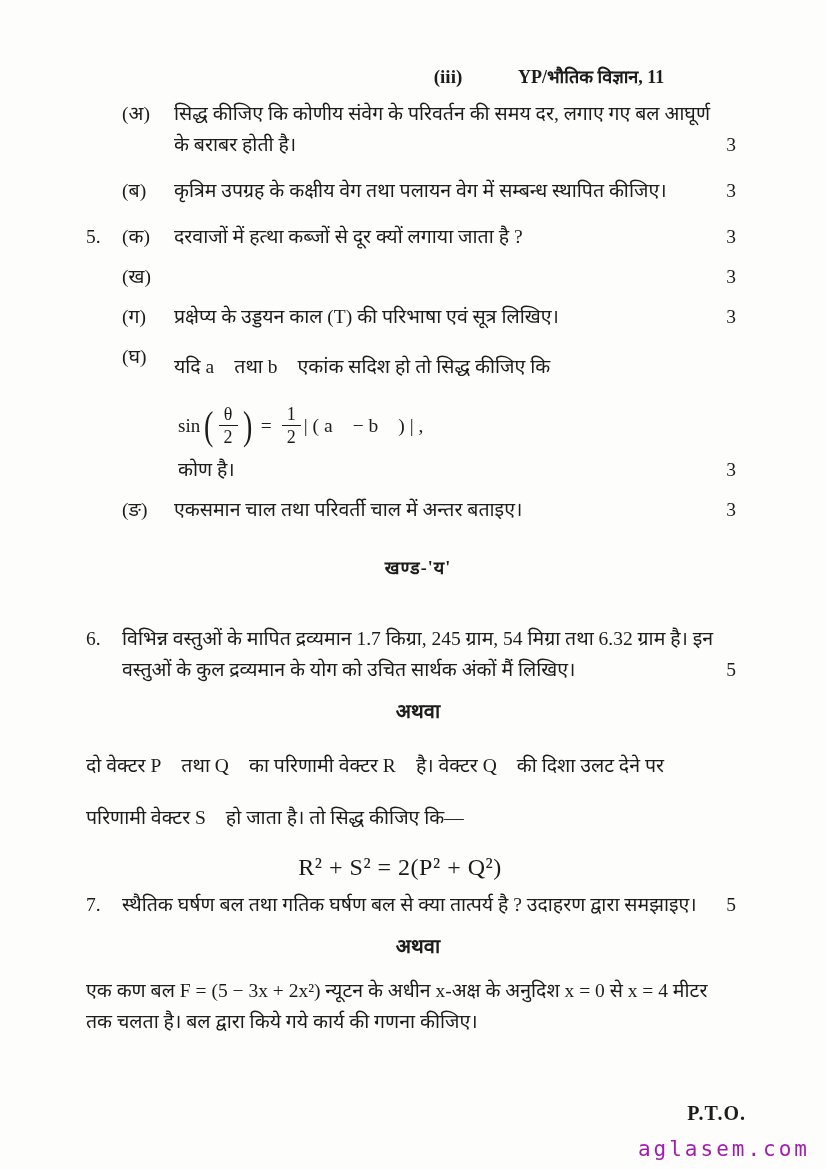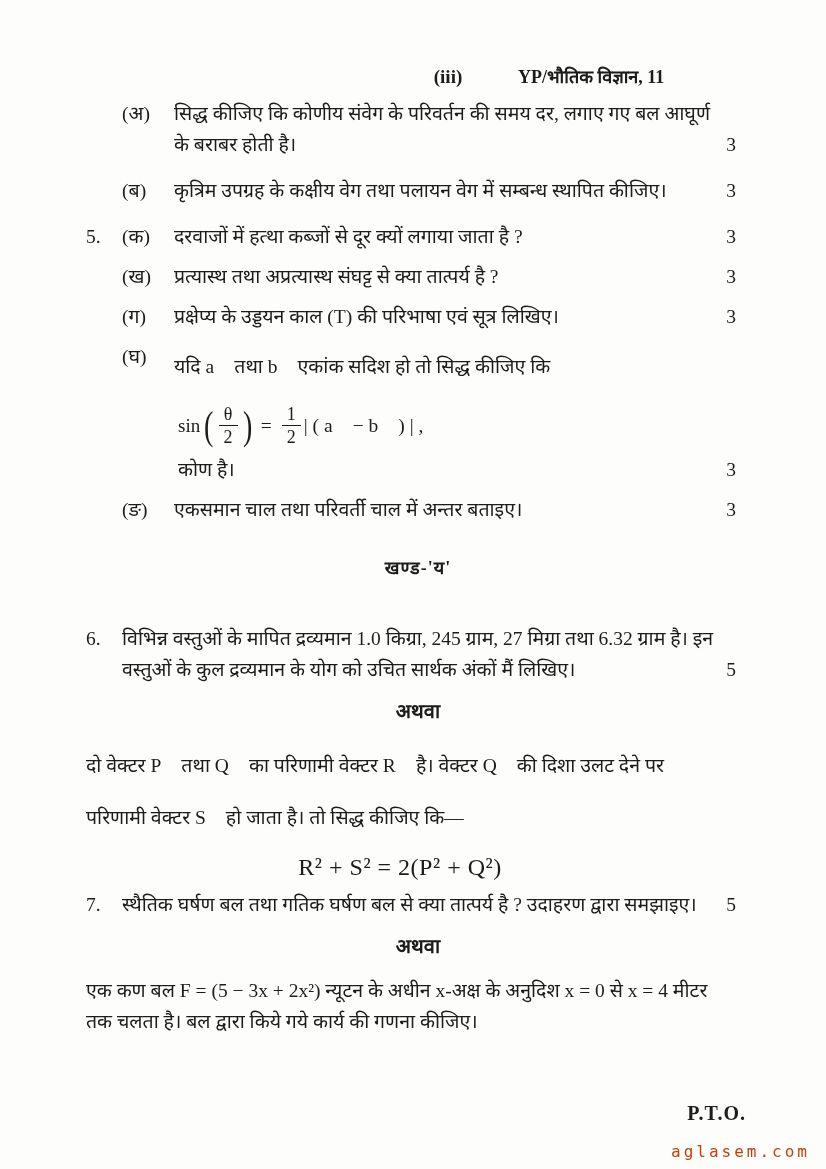--- a/index.html
+++ b/index.html
@@ -113,23 +113,23 @@
     bottom: 44px;
     font-weight: bold;
     font-size: 20px;
     letter-spacing: 1px;
   }
   .watermark {
     position: absolute;
     right: 16px;
     bottom: 8px;
     font-family: "DejaVu Sans Mono", "Liberation Mono", monospace;
-    font-size: 16px;
+    font-size: 21px;
     letter-spacing: 3px;
-    color: #c2410c;
+    color: #a21caf;
   }
 </style>
 </head>
 <body>
 
 <div class="page">
   <div class="content">
 
     <div class="hdr">
       <span class="hdr-spacer"></span>
@@ -154,21 +154,20 @@
     <div class="q-row tight">
       <span class="q-num">5.</span>
       <span class="q-label">(क)</span>
       <span class="q-body">दरवाजों में हत्था कब्जों से दूर क्यों लगाया जाता है ?</span>
       <span class="q-marks">3</span>
     </div>
 
     <div class="q-row tight">
       <span class="q-num"></span>
       <span class="q-label">(ख)</span>
-      <span class="q-body">प्रत्यास्थ तथा अप्रत्यास्थ संघट्ट से क्या तात्पर्य है ?</span>
       <span class="q-marks">3</span>
     </div>
 
     <div class="q-row tight">
       <span class="q-num"></span>
       <span class="q-label">(ग)</span>
       <span class="q-body">प्रक्षेप्य के उड्डयन काल (T) की परिभाषा एवं सूत्र लिखिए।</span>
       <span class="q-marks">3</span>
     </div>
 
@@ -201,21 +200,21 @@
       <span class="q-num"></span>
       <span class="q-label">(ङ)</span>
       <span class="q-body">एकसमान चाल तथा परिवर्ती चाल में अन्तर बताइए।</span>
       <span class="q-marks">3</span>
     </div>
 
     <div class="section-title">खण्ड-'य'</div>
 
     <div class="q-row tight">
       <span class="q-num">6.</span>
-      <span class="q-body">विभिन्न वस्तुओं के मापित द्रव्यमान 1.0 किग्रा, 245 ग्राम, 27 मिग्रा तथा 6.32 ग्राम है। इन वस्तुओं के कुल द्रव्यमान के योग को उचित सार्थक अंकों मैं लिखिए।</span>
+      <span class="q-body">विभिन्न वस्तुओं के मापित द्रव्यमान 1.7 किग्रा, 245 ग्राम, 54 मिग्रा तथा 6.32 ग्राम है। इन वस्तुओं के कुल द्रव्यमान के योग को उचित सार्थक अंकों मैं लिखिए।</span>
       <span class="q-marks">5</span>
     </div>
 
     <div class="or-line">अथवा</div>
 
     <div class="q-row tight">
       <span class="q-body vec-line">दो वेक्टर  P⃗  तथा  Q⃗  का परिणामी वेक्टर  R⃗  है। वेक्टर  Q⃗  की दिशा उलट देने पर परिणामी वेक्टर  S⃗  हो जाता है। तो सिद्ध कीजिए कि—</span>
     </div>
 
     <div class="center-formula">R² + S² = 2(P² + Q²)</div>

